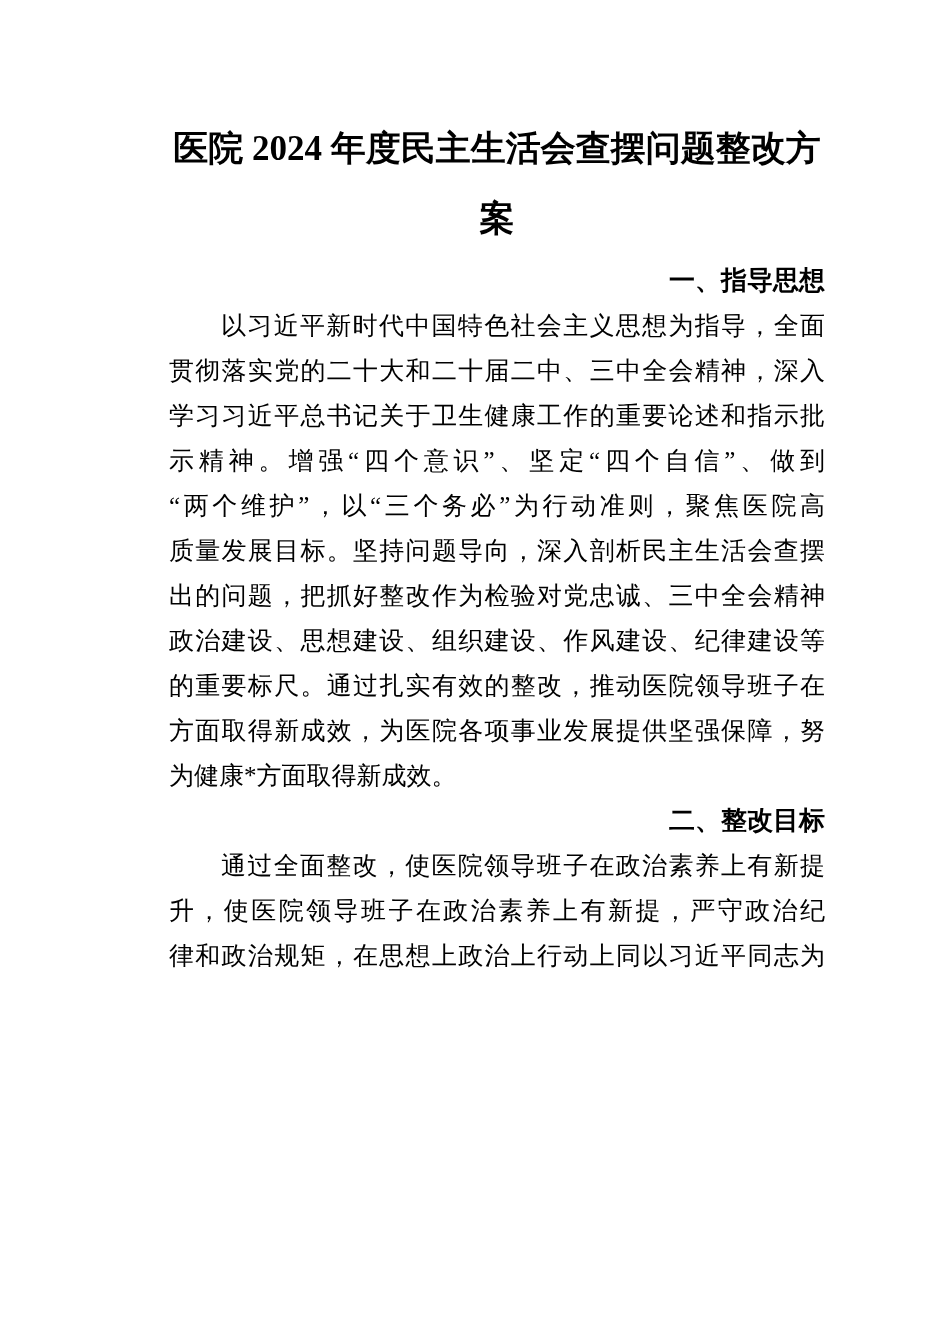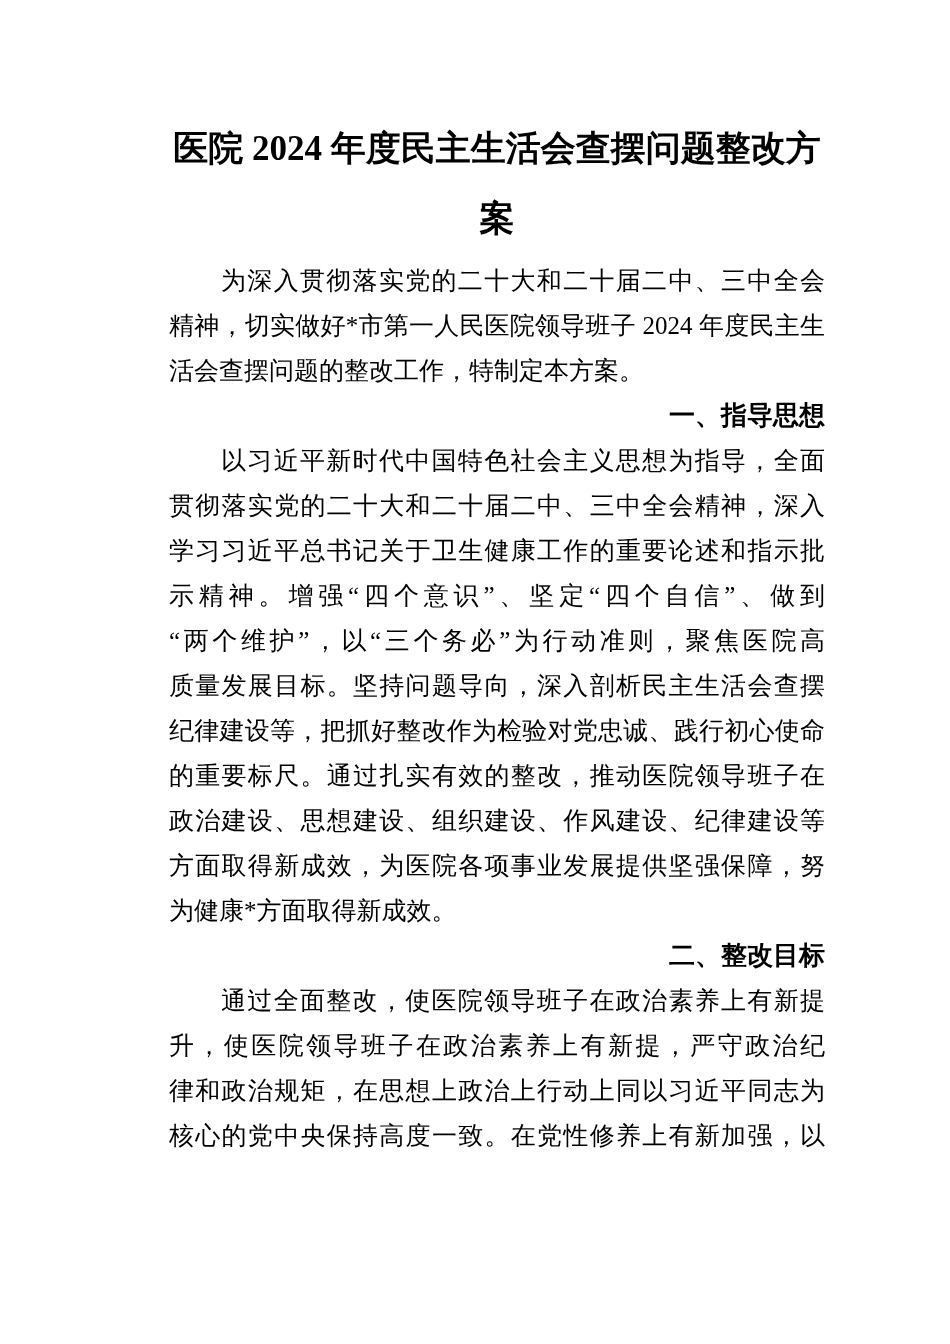--- a/index.html
+++ b/index.html
@@ -48,44 +48,38 @@
 </head>
 <body>
 
 <div class="page">
 
   <div class="title">
     <div>医院 2024 年度民主生活会查摆问题整改方</div>
     <div>案</div>
   </div>
 
-  <div>
-    <div class="ln indent">为深入贯彻落实党的二十大和二十届二中、三中全会</div>
-    <div class="ln">精神，切实做好*市第一人民医院领导班子 2024 年度民主生</div>
-    <div class="ln end">活会查摆问题的整改工作，特制定本方案。</div>
-  </div>
 
   <div class="heading">一、指导思想</div>
 
   <div>
     <div class="ln indent">以习近平新时代中国特色社会主义思想为指导，全面</div>
     <div class="ln">贯彻落实党的二十大和二十届二中、三中全会精神，深入</div>
     <div class="ln">学习习近平总书记关于卫生健康工作的重要论述和指示批</div>
     <div class="ln">示精神。增强“四个意识”、坚定“四个自信”、做到</div>
     <div class="ln">“两个维护”，以“三个务必”为行动准则，聚焦医院高</div>
     <div class="ln">质量发展目标。坚持问题导向，深入剖析民主生活会查摆</div>
-    <div class="ln">纪律建设等，把抓好整改作为检验对党忠诚、践行初心使命</div>
+    <div class="ln">出的问题，把抓好整改作为检验对党忠诚、三中全会精神</div>
+    <div class="ln">政治建设、思想建设、组织建设、作风建设、纪律建设等</div>
     <div class="ln">的重要标尺。通过扎实有效的整改，推动医院领导班子在</div>
-    <div class="ln">政治建设、思想建设、组织建设、作风建设、纪律建设等</div>
     <div class="ln">方面取得新成效，为医院各项事业发展提供坚强保障，努</div>
     <div class="ln end">为健康*方面取得新成效。</div>
   </div>
 
   <div class="heading">二、整改目标</div>
 
   <div>
     <div class="ln indent">通过全面整改，使医院领导班子在政治素养上有新提</div>
     <div class="ln">升，使医院领导班子在政治素养上有新提，严守政治纪</div>
     <div class="ln">律和政治规矩，在思想上政治上行动上同以习近平同志为</div>
-    <div class="ln">核心的党中央保持高度一致。在党性修养上有新加强，以</div>
   </div>
 
 </div>
 
 </body></html>

